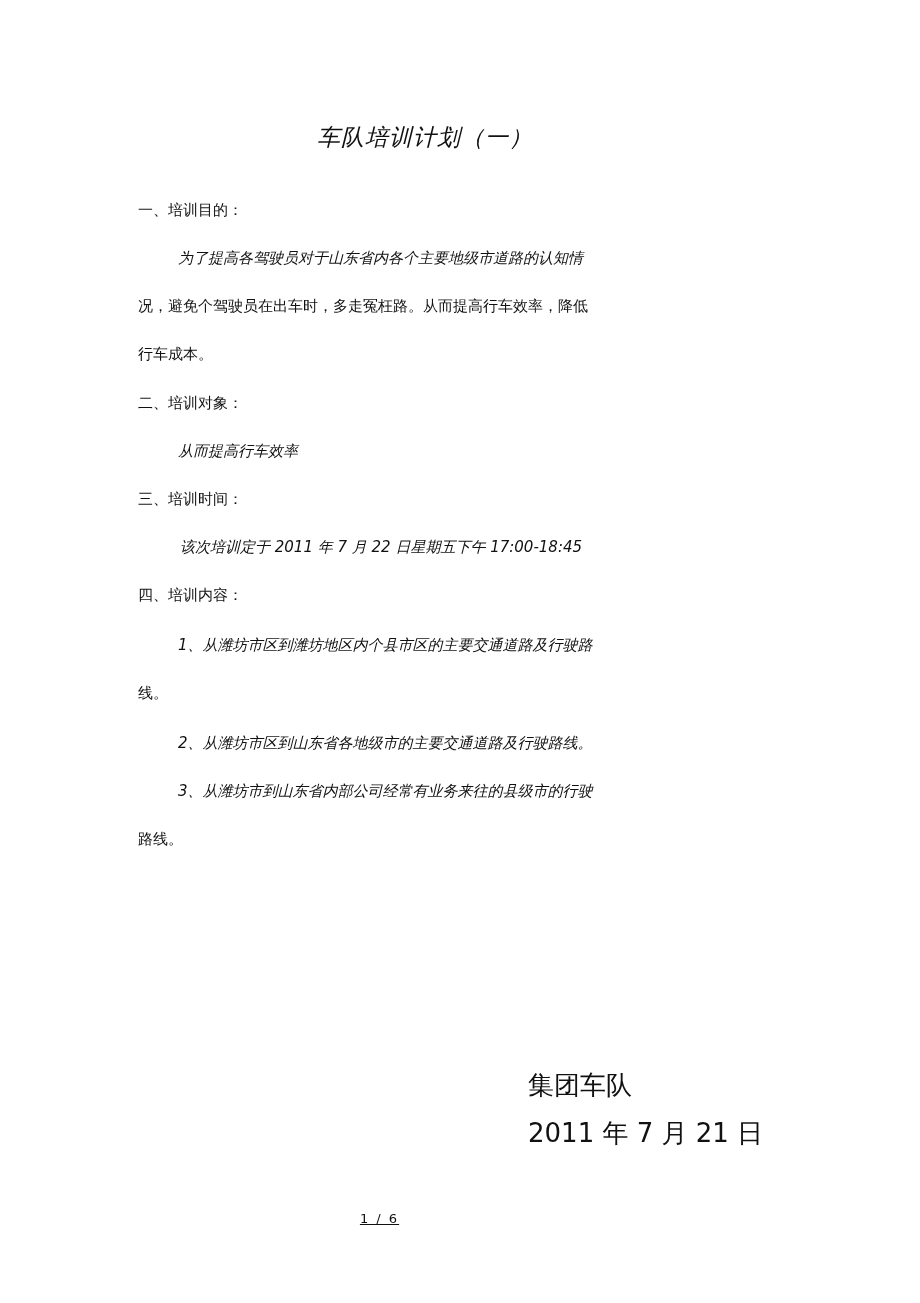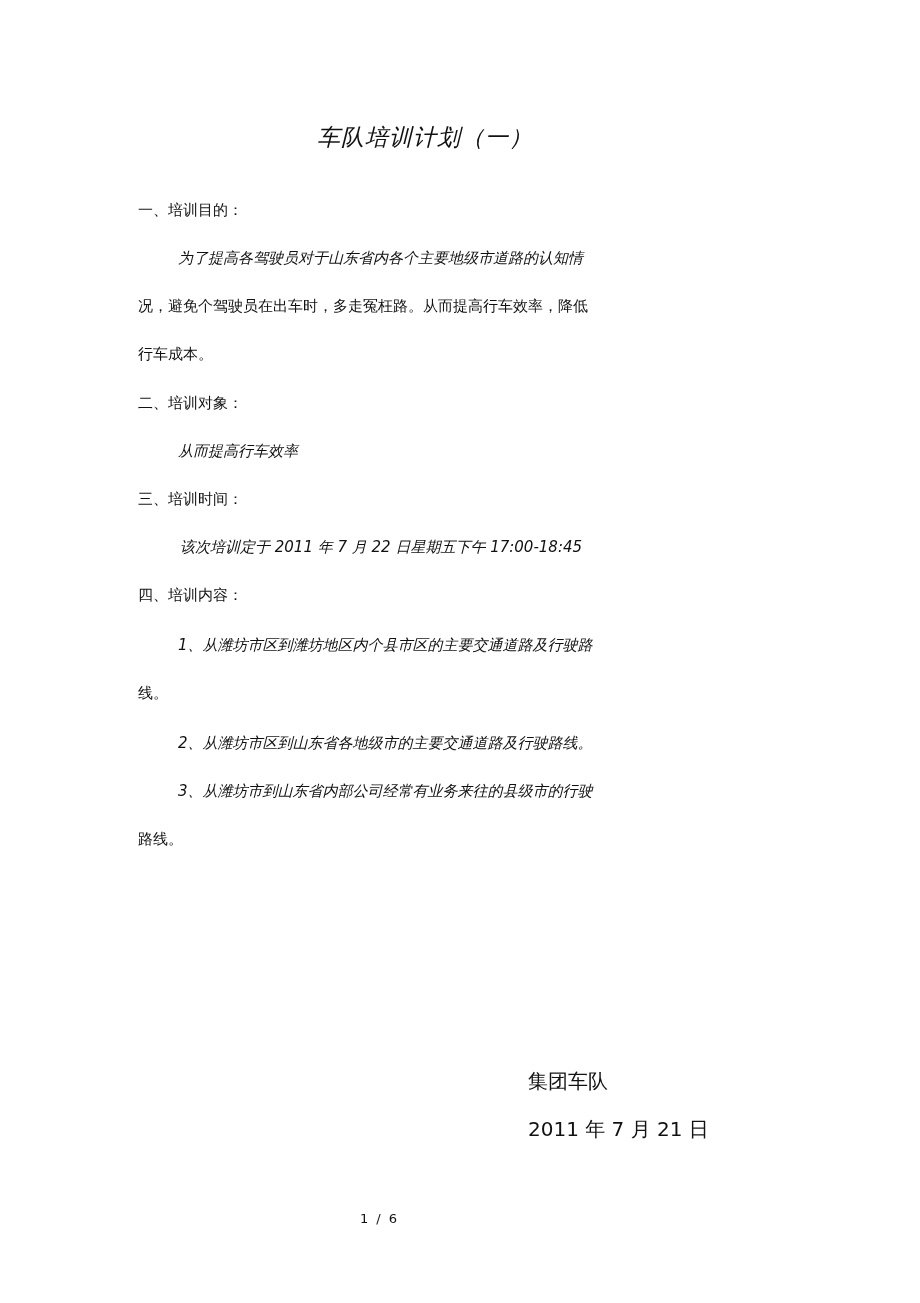--- a/index.html
+++ b/index.html
@@ -3,23 +3,23 @@
 <meta charset="utf-8">
 <style>
   html, body { margin:0; padding:0; background:#ffffff; }
   body { width:920px; height:1303px; position:relative; overflow:hidden;
          font-family:"DejaVu Sans", "Liberation Sans", sans-serif; color:#111; }
   .page { position:absolute; left:0; top:0; width:920px; height:1303px; }
   .title { position:absolute; top:122px; left:0; width:850px; text-align:center;
            font-size:23px; letter-spacing:1px;font-style:italic; }
   .line { position:absolute; left:138px; font-size:15px; white-space:nowrap; line-height:28px; }
   .indent { left:178px;font-style:italic; }
-  .sig { position:absolute; left:528px; font-size:20px; white-space:nowrap; }
+  .sig { position:absolute; left:528px; font-size:26px; white-space:nowrap; }
   .pagenum { position:absolute; top:1211px; left:0; width:759px; text-align:center;
-             font-size:13px; letter-spacing:2px; }
+             font-size:13px; letter-spacing:2px;text-decoration:underline; }
 </style>
 </head>
 <body>
 
 <div class="page">
   <div class="title">车队培训计划（一）</div>
 
   <div class="line" style="top:196px">一、培训目的：</div>
   <div class="line indent" style="top:244px">为了提高各驾驶员对于山东省内各个主要地级市道路的认知情</div>
   <div class="line" style="top:292px">况，避免个驾驶员在出车时，多走冤枉路。从而提高行车效率，降低</div>

